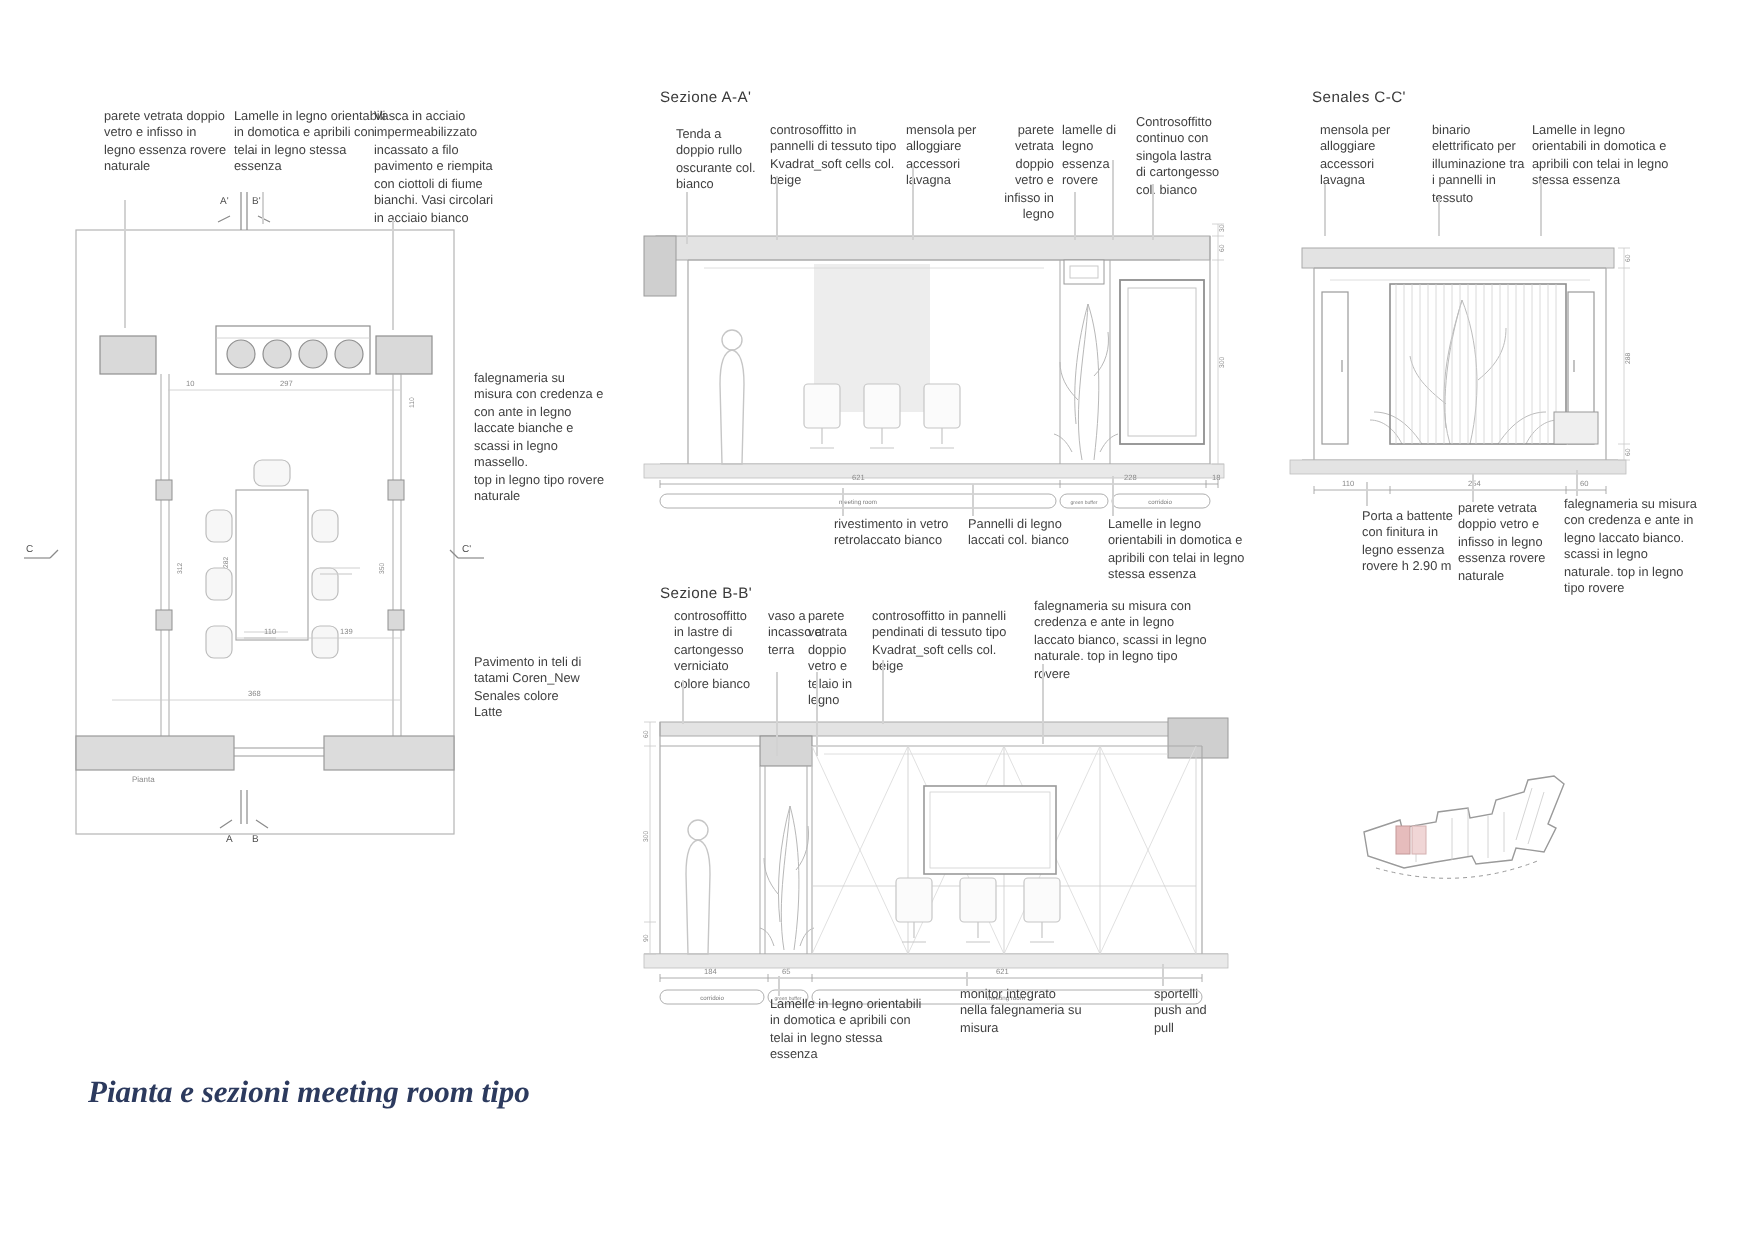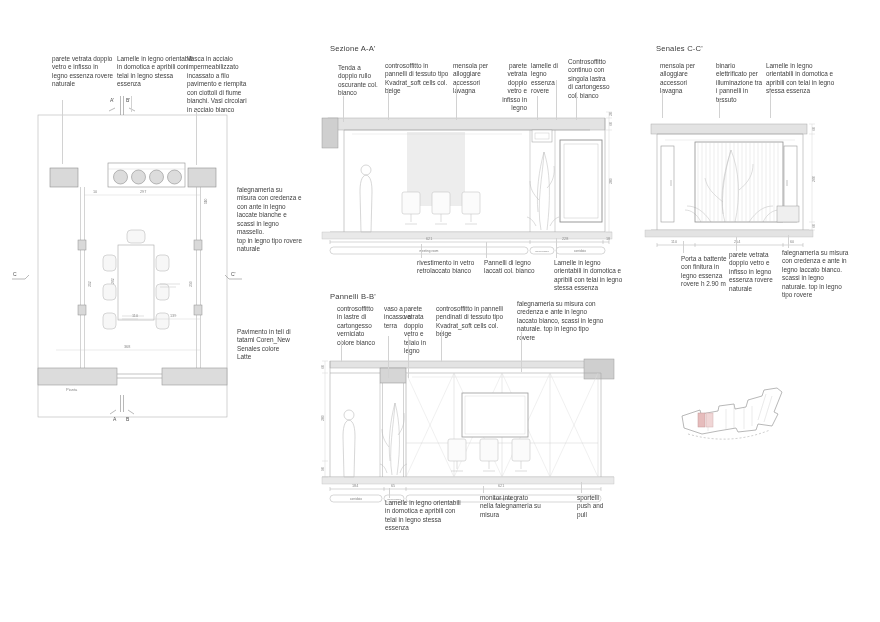--- a/index.html
+++ b/index.html
@@ -247,21 +247,21 @@
     </g>
     <text class="dimr" transform="rotate(-90 170 21)" x="170" y="21">60</text>
     <text class="dimr" transform="rotate(-90 170 72)" x="170" y="72">288</text>
     <text class="dimr" transform="rotate(-90 170 118)" x="170" y="118">60</text>
   </svg>
 
   <div class="note" style="left:681px;top:255px;width:52px">Porta a battente con finitura in legno essenza rovere h 2.90 m</div>
   <div class="note" style="left:729px;top:251px;width:50px">parete vetrata doppio vetro e infisso in legno essenza rovere naturale</div>
   <div class="note" style="left:782px;top:249px;width:68px">falegnameria su misura con credenza e ante in legno laccato bianco. scassi in legno naturale. top in legno tipo rovere</div>
 
-  <div class="sec-label" style="left:330px;top:292px">Pannelli B-B'</div>
+  <div class="sec-label" style="left:330px;top:292px">Sezione B-B'</div>
   <div class="note" style="left:337px;top:305px;width:42px">controsoffitto in lastre di cartongesso verniciato colore bianco</div>
   <div class="note" style="left:384px;top:305px;width:27px">vaso a incasso a terra</div>
   <div class="note" style="left:404px;top:305px;width:30px">parete vetrata doppio vetro e telaio in legno</div>
   <div class="note" style="left:436px;top:305px;width:74px">controsoffitto in pannelli pendinati di tessuto tipo Kvadrat_soft cells col. beige</div>
   <div class="note" style="left:517px;top:300px;width:88px">falegnameria su misura con credenza e ante in legno laccato bianco, scassi in legno naturale. top in legno tipo rovere</div>
 
   <svg style="left:322px;top:357px" width="292" height="152" viewBox="0 0 292 152">
     <rect x="8" y="4" width="271" height="7" fill="#e3e3e3" stroke="#aaaaaa" stroke-width="0.5"></rect>
     <rect x="262" y="2" width="30" height="20" fill="#cfcfcf" stroke="#9a9a9a" stroke-width="0.5"></rect>
     <g stroke="#a9a9a9" stroke-width="0.6" fill="none">
@@ -361,14 +361,15 @@
   <div class="leader" style="left:788px;top:235px;height:13px"></div>
   <div class="leader" style="left:341px;top:340px;height:22px"></div>
   <div class="leader" style="left:388px;top:336px;height:42px"></div>
   <div class="leader" style="left:408px;top:336px;height:42px"></div>
   <div class="leader" style="left:441px;top:330px;height:32px"></div>
   <div class="leader" style="left:521px;top:332px;height:40px"></div>
   <div class="leader" style="left:389px;top:488px;height:10px"></div>
   <div class="leader" style="left:483px;top:486px;height:7px"></div>
   <div class="leader" style="left:581px;top:482px;height:11px"></div>
 
+  <div class="title">Pianta e sezioni meeting room tipo</div>
 
 </div>
 
 </body></html>

